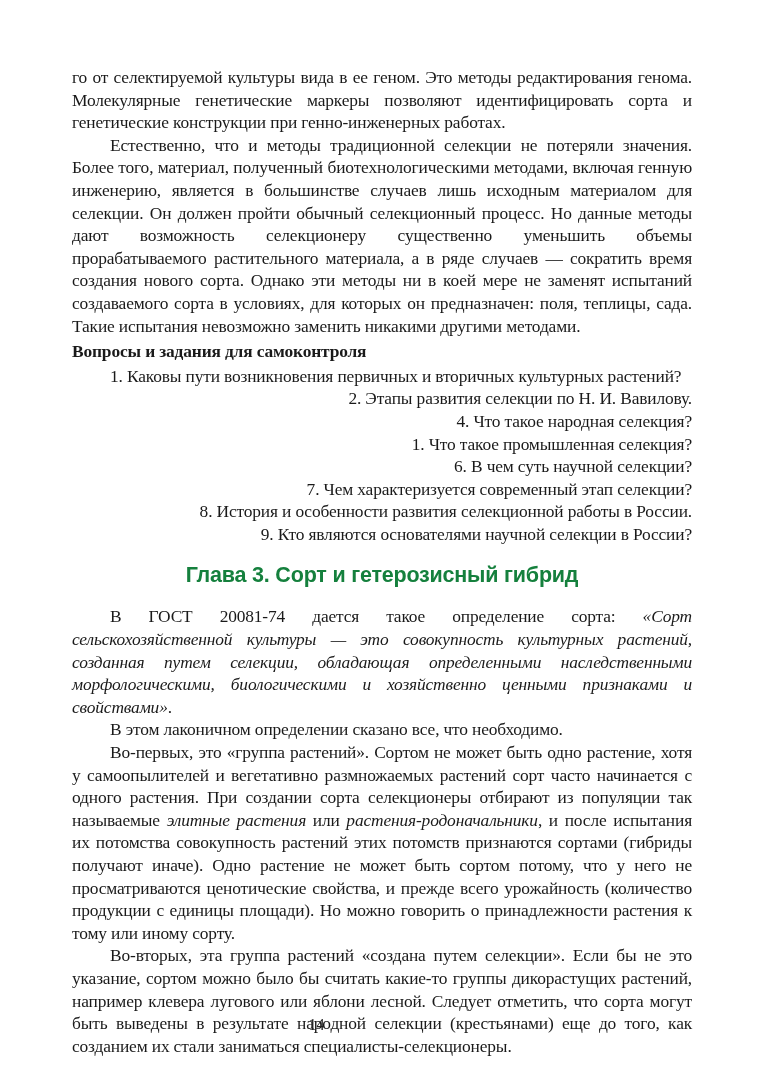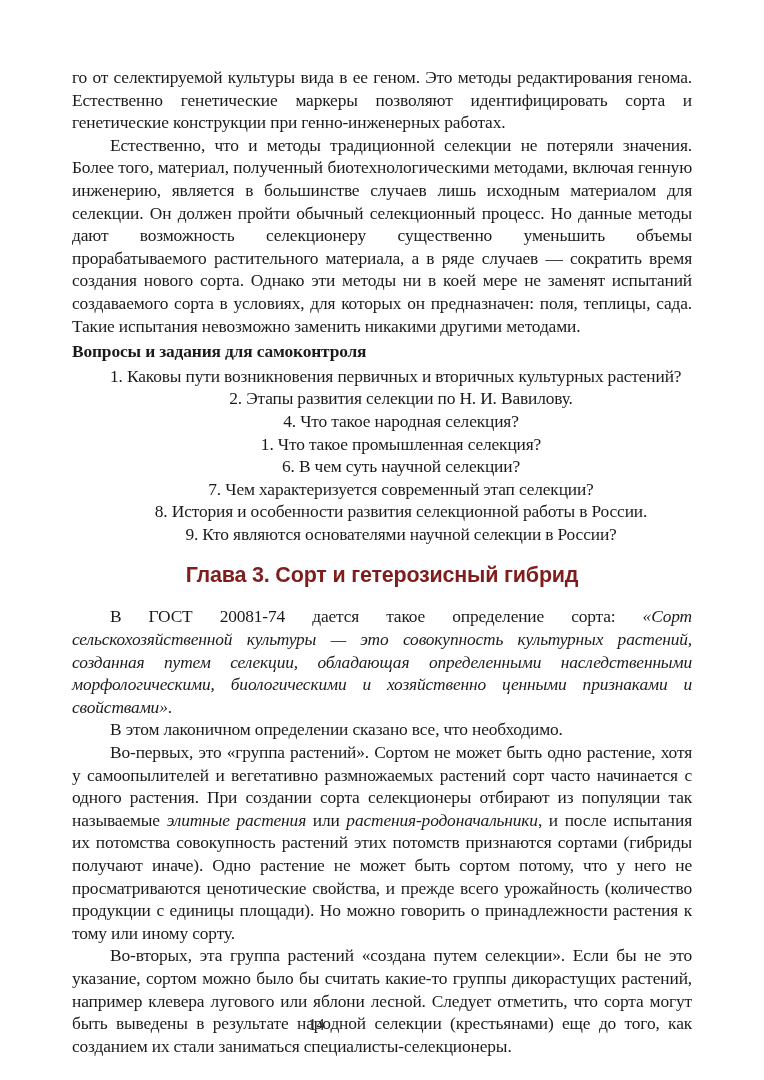--- a/index.html
+++ b/index.html
@@ -7,37 +7,37 @@
   .page {
     position: absolute; left: 72px; top: 66px; width: 620px;
     font-family: "Liberation Serif", serif; font-size: 17.4px; line-height: 22.6px;
     color: #1a1a1a; text-align: justify; letter-spacing: -0.15px;
   }
   .page p { margin: 0; }
   .indent { text-indent: 38px; }
   .noindent { text-indent: 0; }
   .q-heading { text-align: left; font-weight: bold; margin: 3px 0 2px 0 !important; font-size: 17.4px; }
   .q-item { text-indent: 38px; }
-  .q-item-left { text-align: center; }
+  .q-item-left { text-align: right; }
   .chapter {
     font-family: "Liberation Sans", sans-serif; font-weight: bold; font-size: 21.5px;
     text-align: center; margin: 17px 0 17px 0 !important; letter-spacing: -0.2px; line-height: 26px;
-    color: #7f1d1d;
+    color: #15803d;
   }
   em { font-style: italic; }
   .page-number {
     position: absolute; top: 1016px; left: 0; width: 633px; text-align: center;
     font-family: "Liberation Serif", serif; font-size: 16px; color: #222;
   }
 </style>
 </head>
 <body>
 
 <div class="page">
-  <p class="noindent">го от селектируемой культуры вида в ее геном. Это методы редактирования генома. Естественно генетические маркеры позволяют идентифицировать сорта и генетические конструкции при генно-инженерных работах.</p>
+  <p class="noindent">го от селектируемой культуры вида в ее геном. Это методы редактирования генома. Молекулярные генетические маркеры позволяют идентифицировать сорта и генетические конструкции при генно-инженерных работах.</p>
   <p class="indent">Естественно, что и методы традиционной селекции не потеряли значения. Более того, материал, полученный биотехнологическими методами, включая генную инженерию, является в большинстве случаев лишь исходным материалом для селекции. Он должен пройти обычный селекционный процесс. Но данные методы дают возможность селекционеру существенно уменьшить объемы прорабатываемого растительного материала, а в ряде случаев — сократить время создания нового сорта. Однако эти методы ни в коей мере не заменят испытаний создаваемого сорта в условиях, для которых он предназначен: поля, теплицы, сада. Такие испытания невозможно заменить никакими другими методами.</p>
 
   <p class="q-heading">Вопросы и задания для самоконтроля</p>
   <p class="q-item">1. Каковы пути возникновения первичных и вторичных культурных растений?</p>
   <p class="q-item q-item-left">2. Этапы развития селекции по Н. И. Вавилову.</p>
   <p class="q-item q-item-left">4. Что такое народная селекция?</p>
   <p class="q-item q-item-left">1. Что такое промышленная селекция?</p>
   <p class="q-item q-item-left">6. В чем суть научной селекции?</p>
   <p class="q-item q-item-left">7. Чем характеризуется современный этап селекции?</p>
   <p class="q-item q-item-left">8. История и особенности развития селекционной работы в России.</p>

